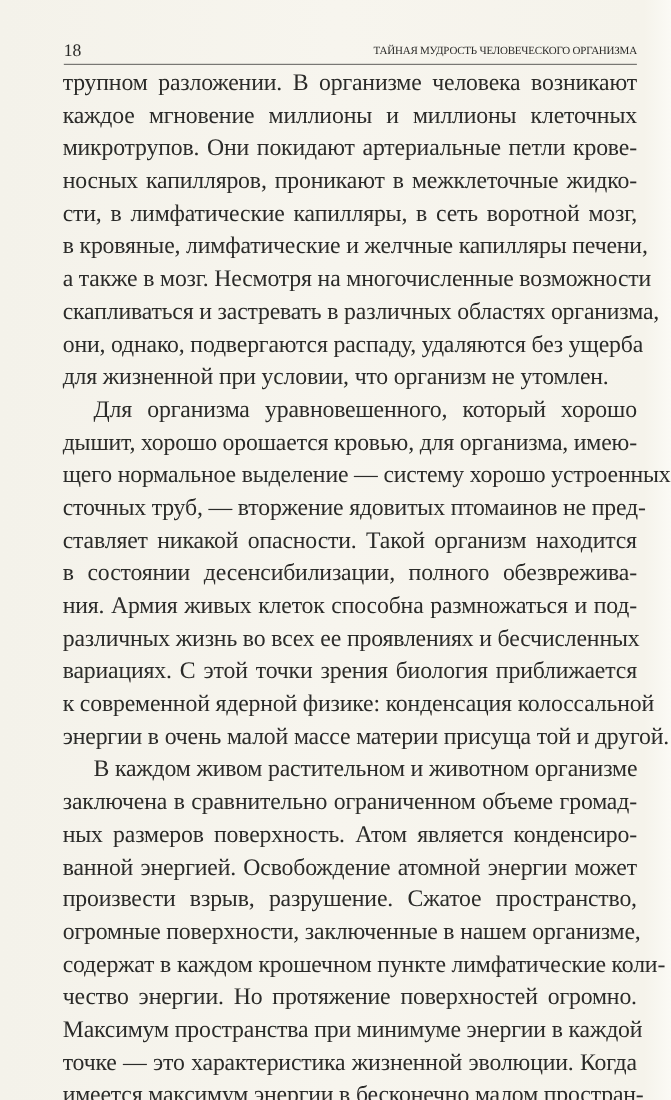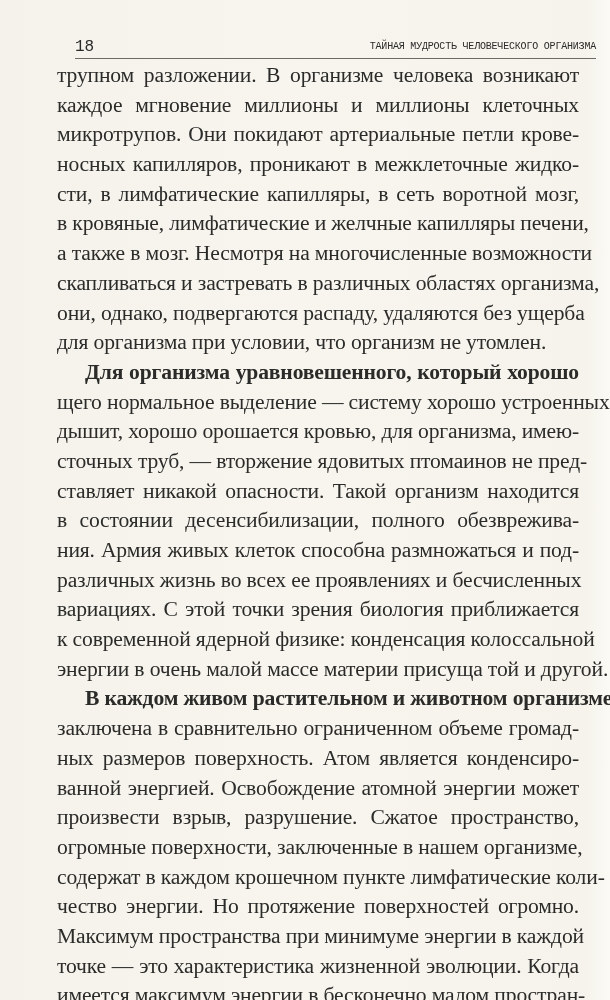--- a/index.html
+++ b/index.html
@@ -14,26 +14,26 @@
       overflow: hidden;
     }
     .page {
       position: absolute;
       left: 0; top: 0;
       width: 610px; height: 1000px;
       background: linear-gradient(90deg, #f4f2ea 0%, #f7f5ee 50%, #f5f3eb 96%, #fbfaf5 100%);
     }
     .running-head {
       position: absolute;
-      left: 75px;
+      left: 58px;
       top: 38px;
       width: 521px;
       height: 20px;
       border-bottom: 1.2px solid #6b6a66;
-      font-family: Liberation Mono, monospace;
+      font-family: Liberation Serif, serif;
       color: #2a2a28;
     }
     .page-number {
       position: absolute;
       left: 0;
       top: 0;
       font-size: 16px;
       line-height: 18px;
     }
     .book-title {
@@ -58,21 +58,20 @@
     }
     .line {
       display: block;
       white-space: nowrap;
       text-align: justify;
       text-align-last: justify;
       height: 29.7px;
     }
     .line.indent {
       padding-left: 28px;
-      font-weight: bold;
     }
     .line.last {
       text-align-last: left;
     }
   </style>
 </head>
 <body>
 
 <div class="page">
   <div class="running-head">
@@ -85,27 +84,27 @@
     <div class="paragraph">
       <span class="line">трупном разложении. В организме человека возникают</span>
       <span class="line">каждое мгновение миллионы и миллионы клеточных</span>
       <span class="line">микротрупов. Они покидают артериальные петли крове-</span>
       <span class="line">носных капилляров, проникают в межклеточные жидко-</span>
       <span class="line">сти, в лимфатические капилляры, в сеть воротной мозг,</span>
       <span class="line">в кровяные, лимфатические и желчные капилляры печени,</span>
       <span class="line">а также в мозг. Несмотря на многочисленные возможности</span>
       <span class="line">скапливаться и застревать в различных областях организма,</span>
       <span class="line">они, однако, подвергаются распаду, удаляются без ущерба</span>
-      <span class="line last">для организма при условии, что организм не утомлен.</span>
+      <span class="line last">для жизненной при условии, что организм не утомлен.</span>
     </div>
 
     <div class="paragraph">
       <span class="line indent">Для организма уравновешенного, который хорошо</span>
+      <span class="line">дышит, хорошо орошается кровью, для организма, имею-</span>
       <span class="line">щего нормальное выделение — систему хорошо устроенных</span>
-      <span class="line">дышит, хорошо орошается кровью, для организма, имею-</span>
       <span class="line">сточных труб, — вторжение ядовитых птомаинов не пред-</span>
       <span class="line">ставляет никакой опасности. Такой организм находится</span>
       <span class="line">в состоянии десенсибилизации, полного обезврежива-</span>
       <span class="line">ния. Армия живых клеток способна размножаться и под-</span>
       <span class="line">различных жизнь во всех ее проявлениях и бесчисленных</span>
       <span class="line">вариациях. С этой точки зрения биология приближается</span>
       <span class="line">к современной ядерной физике: конденсация колоссальной</span>
       <span class="line">энергии в очень малой массе материи присуща той и другой.</span>
     </div>
 

